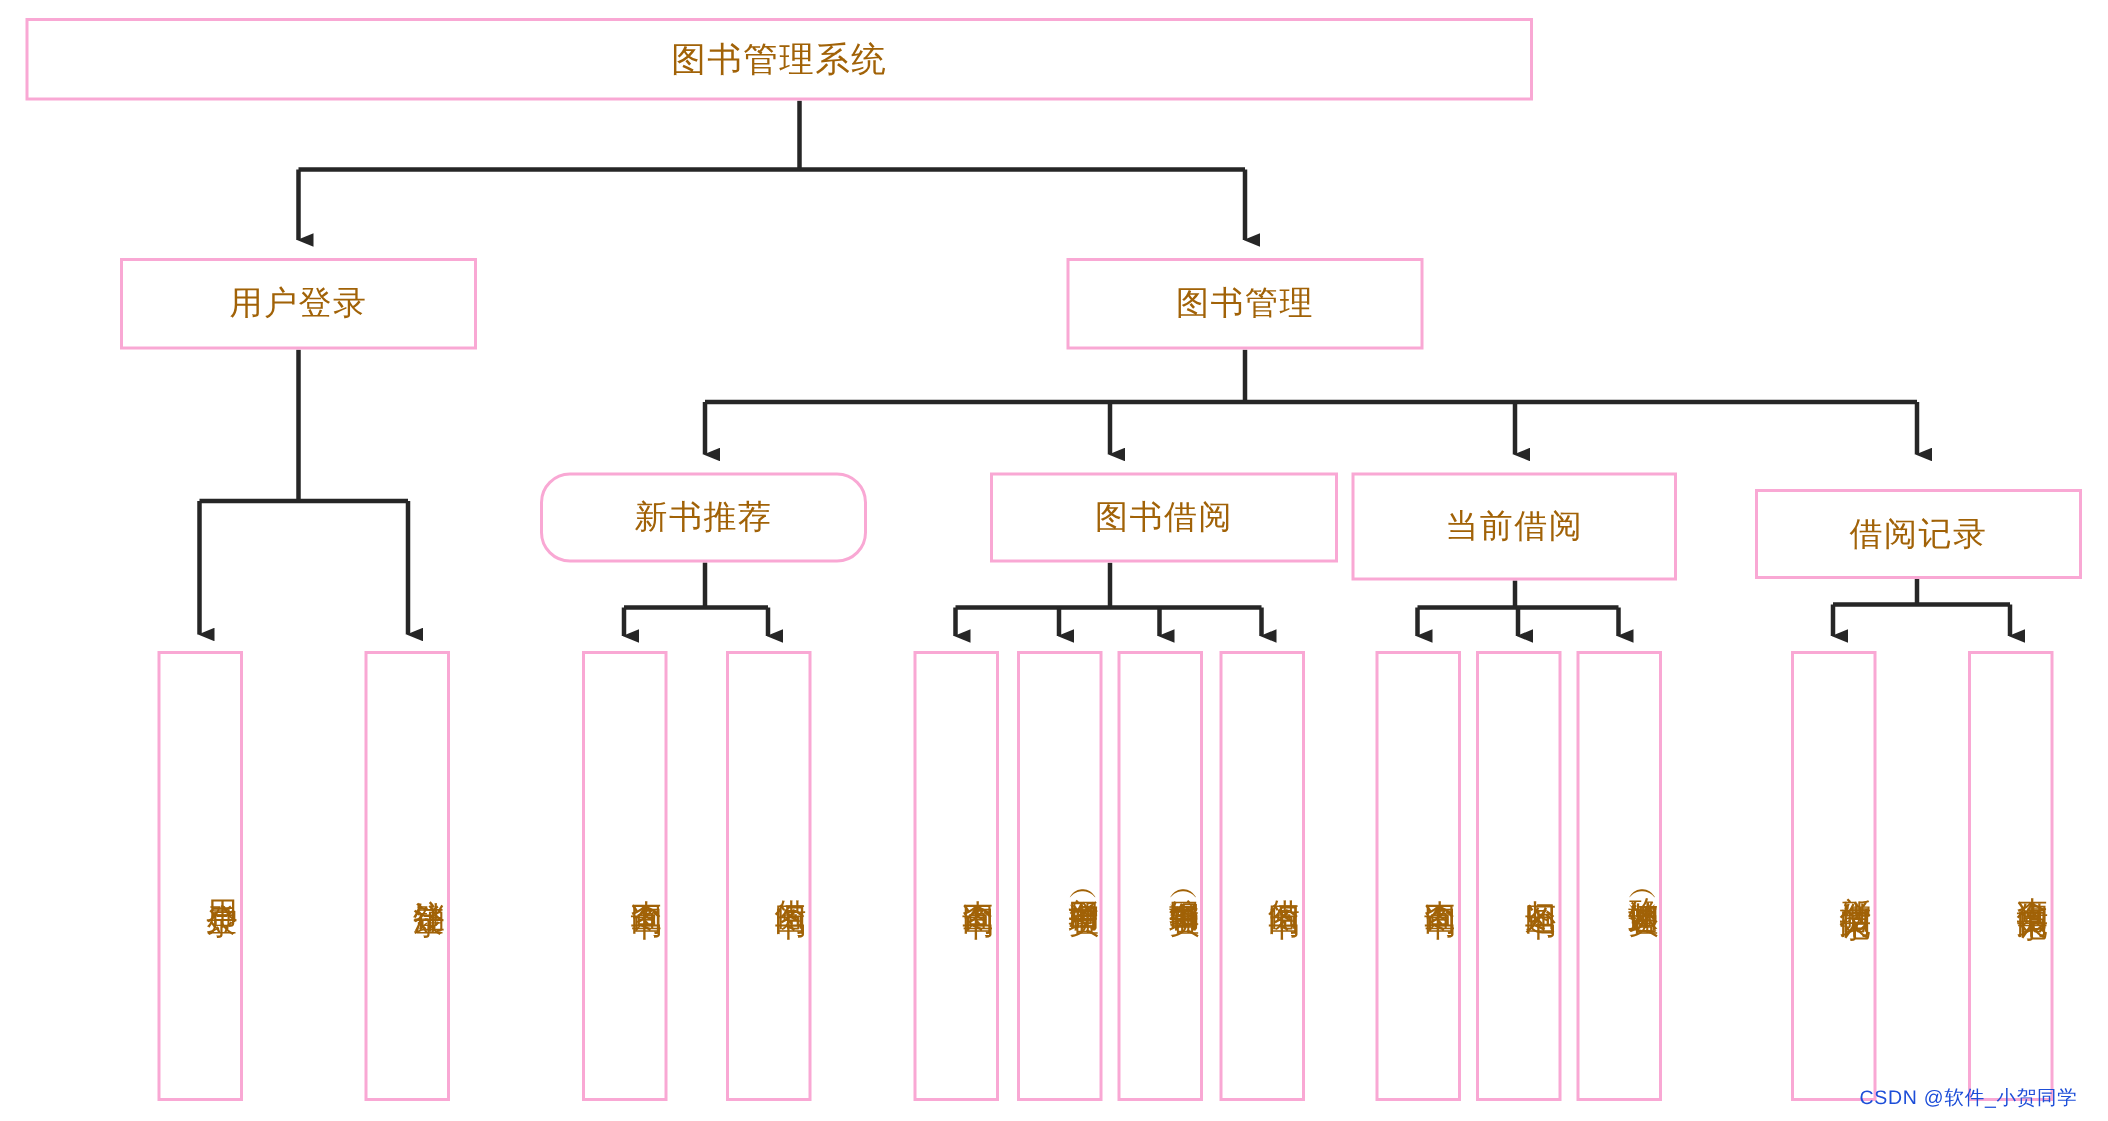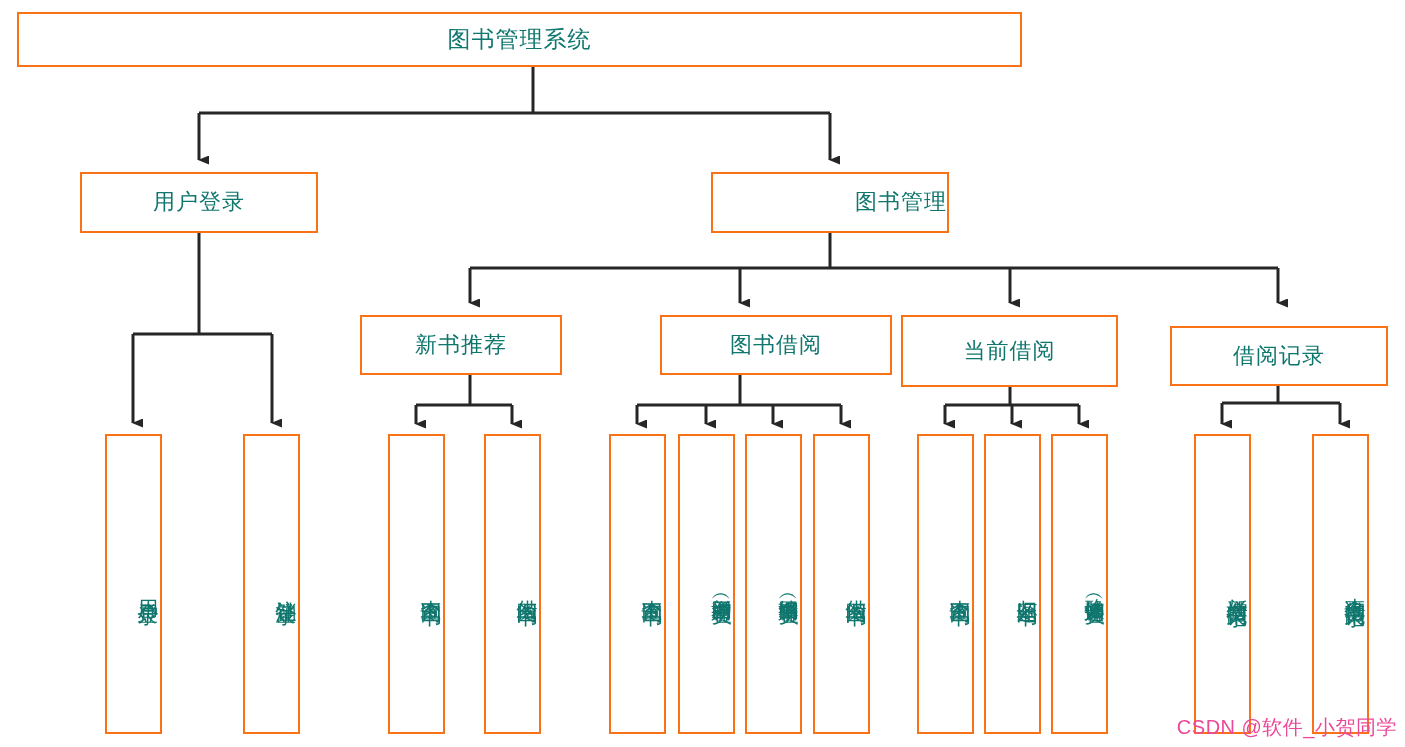--- a/index.html
+++ b/index.html
@@ -21,26 +21,26 @@
     position: absolute;
     left: 0;
     top: 0;
     width: 1405px;
     height: 747px;
     pointer-events: none;
   }
   .node-box {
     position: absolute;
     box-sizing: border-box;
-    border: 2px solid #f97316;
+    border: 2px solid #f9a8d4;
     background: #ffffff;
     display: flex;
     align-items: center;
     justify-content: center;
-    color: #0f766e;
+    color: #a16207;
     font-family: Liberation Serif, serif;
   }
   .node-box.horizontal {
     font-size: 22px;
     line-height: 1.2;
     letter-spacing: 1px;
   }
   .node-box.root {
     font-size: 23px;
   }
@@ -53,24 +53,24 @@
     padding-top: 6px;
     align-items: flex-start;
     justify-content: center;
   }
   .node-box.vertical.narrow {
     font-size: 20px;
     letter-spacing: 1px;
   }
   .watermark {
     position: absolute;
-    right: 8px;
+    right: 20px;
     bottom: 6px;
-    font-size: 20px;
-    color: #ec4899;
+    font-size: 13px;
+    color: #1d4ed8;
     letter-spacing: 0.5px;
     white-space: nowrap;
   }
 </style>
 </head>
 <body>
 
 <div id="diagram-canvas">
 
   <svg id="connector-layer" viewBox="0 0 1405 747" width="1405" height="747" xmlns="http://www.w3.org/2000/svg">
@@ -123,25 +123,25 @@
     </g>
   </svg>
 
   <div class="node-box horizontal root" style="left:17px; top:12px; width:1005px; height:55px;">
     <span>图书管理系统</span>
   </div>
 
   <div class="node-box horizontal" style="left:80px; top:172px; width:238px; height:61px;">
     <span>用户登录</span>
   </div>
-  <div class="node-box horizontal" style="left:711px; top:172px; width:238px; height:61px;justify-content:flex-end;">
+  <div class="node-box horizontal" style="left:711px; top:172px; width:238px; height:61px;">
     <span>图书管理</span>
   </div>
 
-  <div class="node-box horizontal" style="left:360px; top:315px; width:202px; height:60px;">
+  <div class="node-box horizontal" style="left:360px; top:315px; width:218px; height:60px;border-radius:20px;">
     <span>新书推荐</span>
   </div>
   <div class="node-box horizontal" style="left:660px; top:315px; width:232px; height:60px;">
     <span>图书借阅</span>
   </div>
   <div class="node-box horizontal" style="left:901px; top:315px; width:217px; height:72px;">
     <span>当前借阅</span>
   </div>
   <div class="node-box horizontal" style="left:1170px; top:326px; width:218px; height:60px;">
     <span>借阅记录</span>

